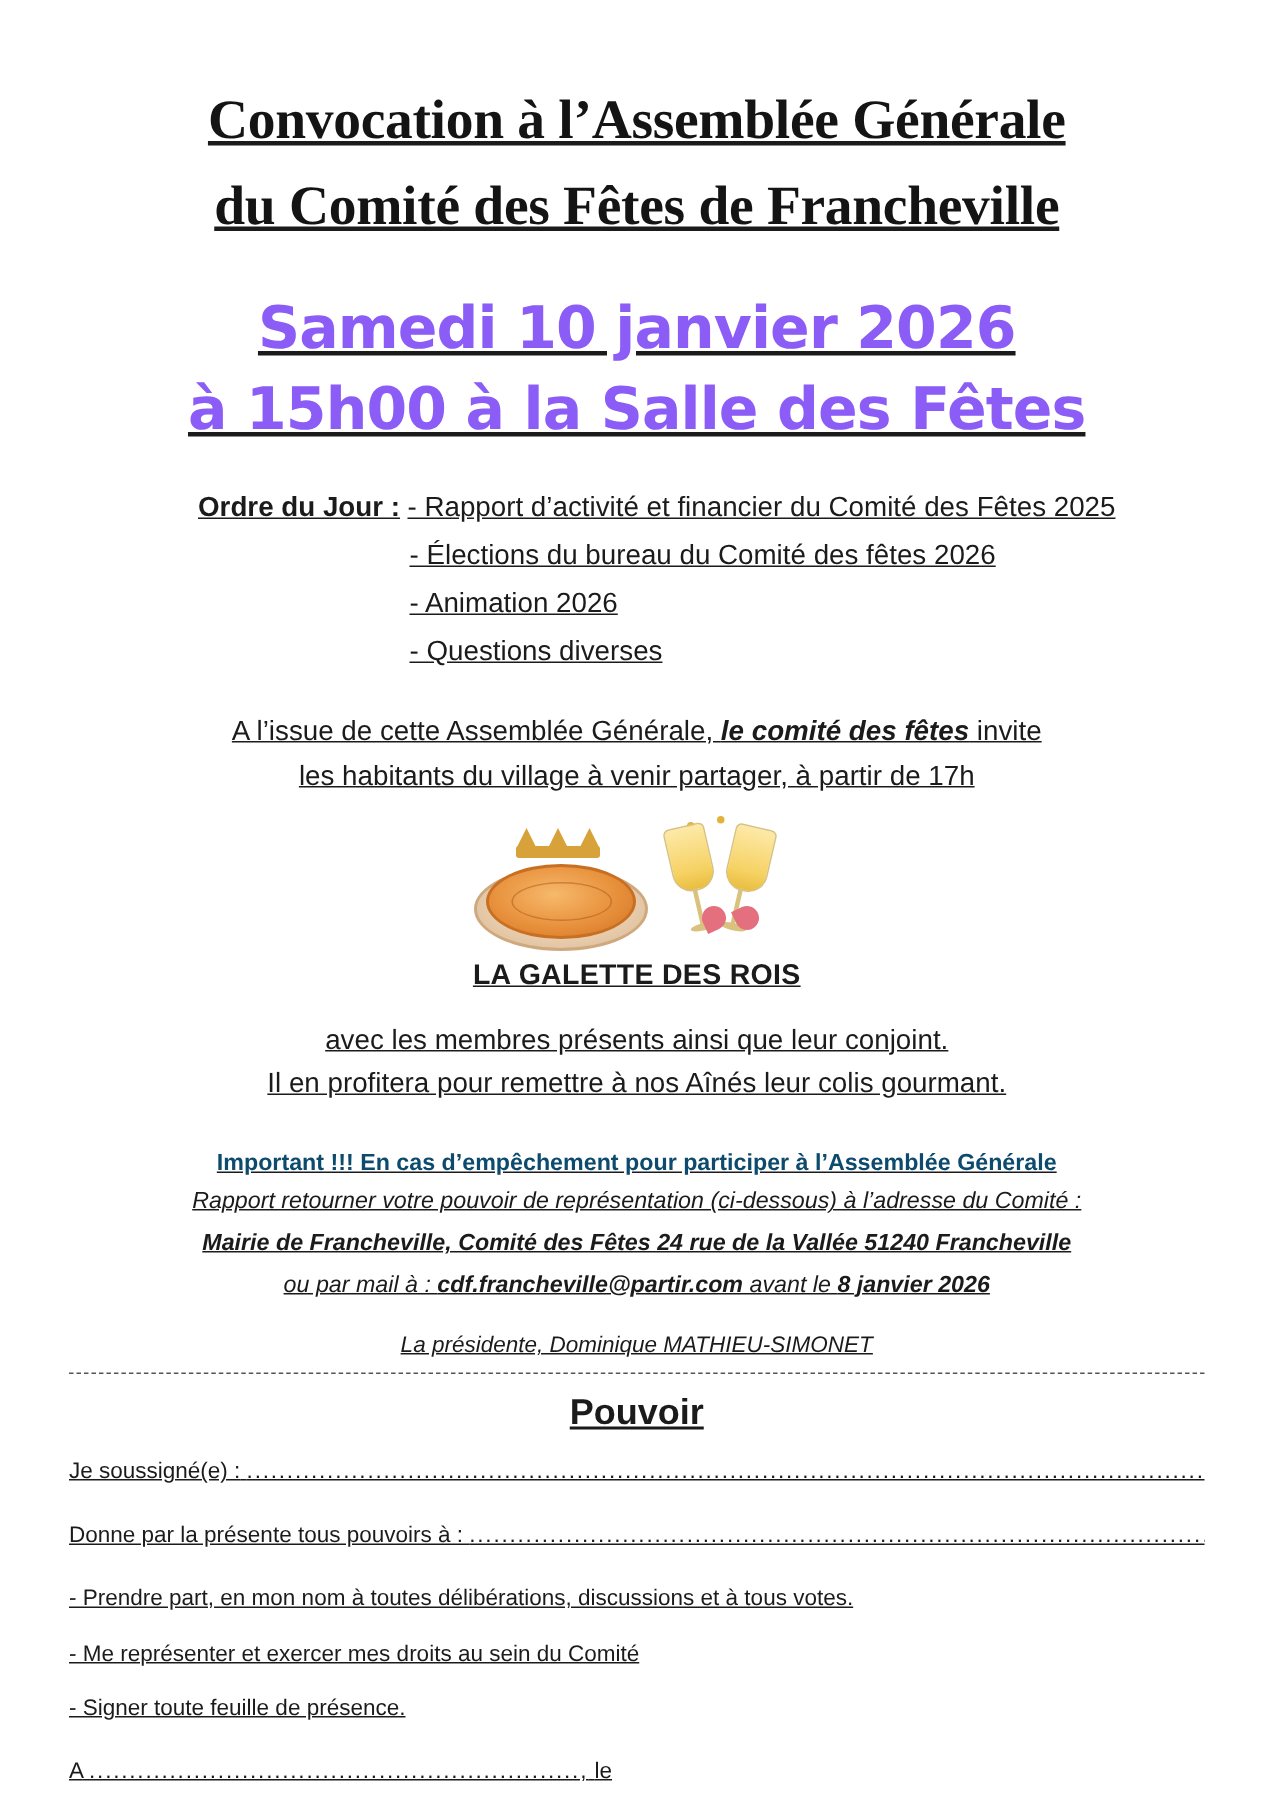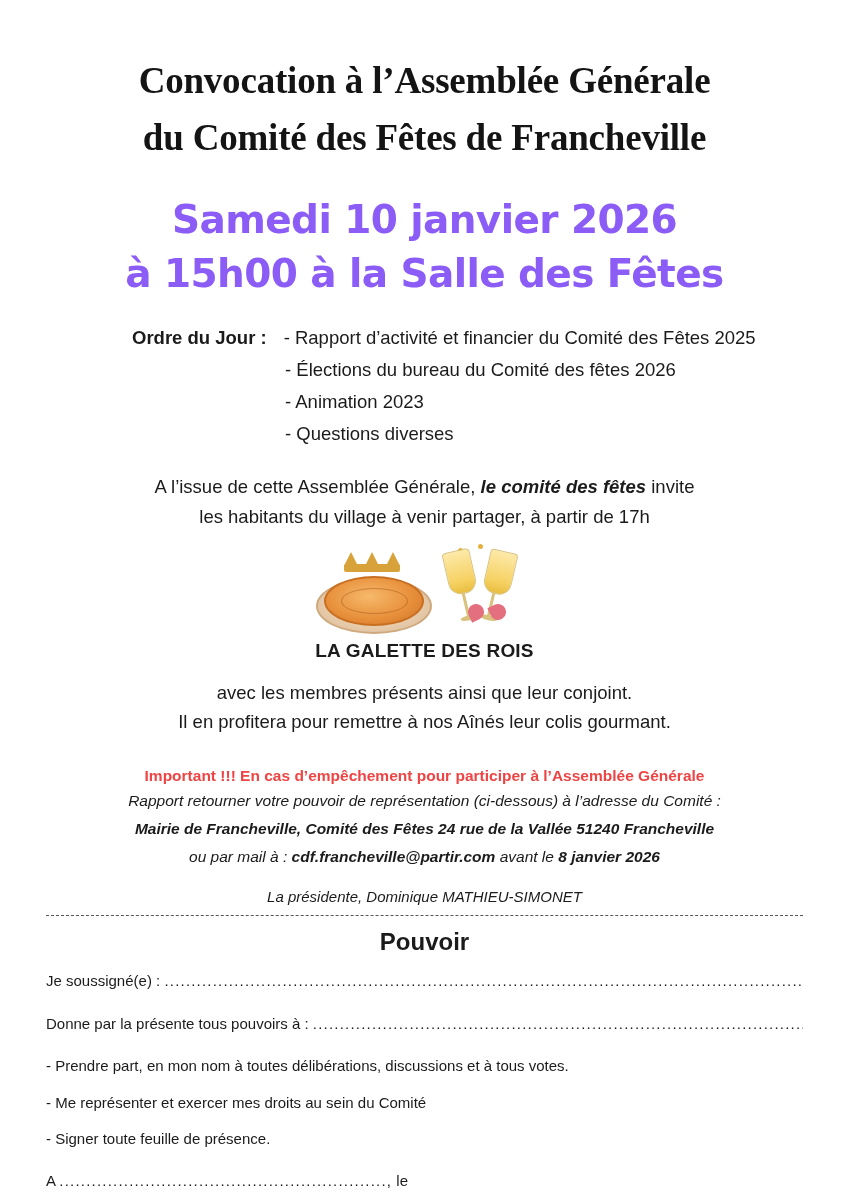--- a/index.html
+++ b/index.html
@@ -13,20 +13,21 @@
     font-family: "Liberation Sans", sans-serif;
     color: #1b1b1b;
     overflow: hidden;
   }
   .page {
     position: relative;
     width: 849px;
     height: 1200px;
     box-sizing: border-box;
     padding: 0 46px;
+    text-decoration: underline;
   }
 
   
   .title-block {
     text-align: center;
     padding-top: 52px;
   }
   .title-line {
     font-family: "Liberation Serif", serif;
     font-weight: bold;
@@ -53,21 +54,20 @@
   
   .agenda {
     margin-top: 22px;
     padding-left: 86px;
     font-size: 18.5px;
     line-height: 1.72;
   }
   .agenda-row {
     display: flex;
     align-items: baseline;
-    gap: 12px;
   }
   .agenda-label {
     font-weight: bold;
     white-space: nowrap;
     margin-right: 5px;
   }
   .agenda-indent {
     display: inline-block;
     width: 141px;
   }
@@ -214,21 +214,21 @@
     line-height: 1.62;
     margin-top: 16px;
   }
 
   
   .important {
     text-align: center;
     margin-top: 30px;
     font-size: 15.5px;
     font-weight: bold;
-    color: #ef4444;
+    color: #0c4a6e;
   }
   .notice {
     text-align: center;
     font-size: 15.5px;
     font-style: italic;
     line-height: 1.78;
     margin-top: 2px;
   }
   .notice .strong {
     font-weight: bold;
@@ -298,21 +298,21 @@
     <div class="agenda-row">
       <span class="agenda-label">Ordre du Jour :</span>
       <span class="agenda-item">- Rapport d’activité et financier du Comité des Fêtes 2025</span>
     </div>
     <div class="agenda-row">
       <span class="agenda-indent"></span>
       <span class="agenda-item">- Élections du bureau du Comité des fêtes 2026</span>
     </div>
     <div class="agenda-row">
       <span class="agenda-indent"></span>
-      <span class="agenda-item">- Animation 2023</span>
+      <span class="agenda-item">- Animation 2026</span>
     </div>
     <div class="agenda-row">
       <span class="agenda-indent"></span>
       <span class="agenda-item">- Questions diverses</span>
     </div>
   </div>
 
   <div class="invite">
     <div>
       <span>A l’issue de cette Assemblée Générale, </span><em>le comité des fêtes</em><span> invite</span>

